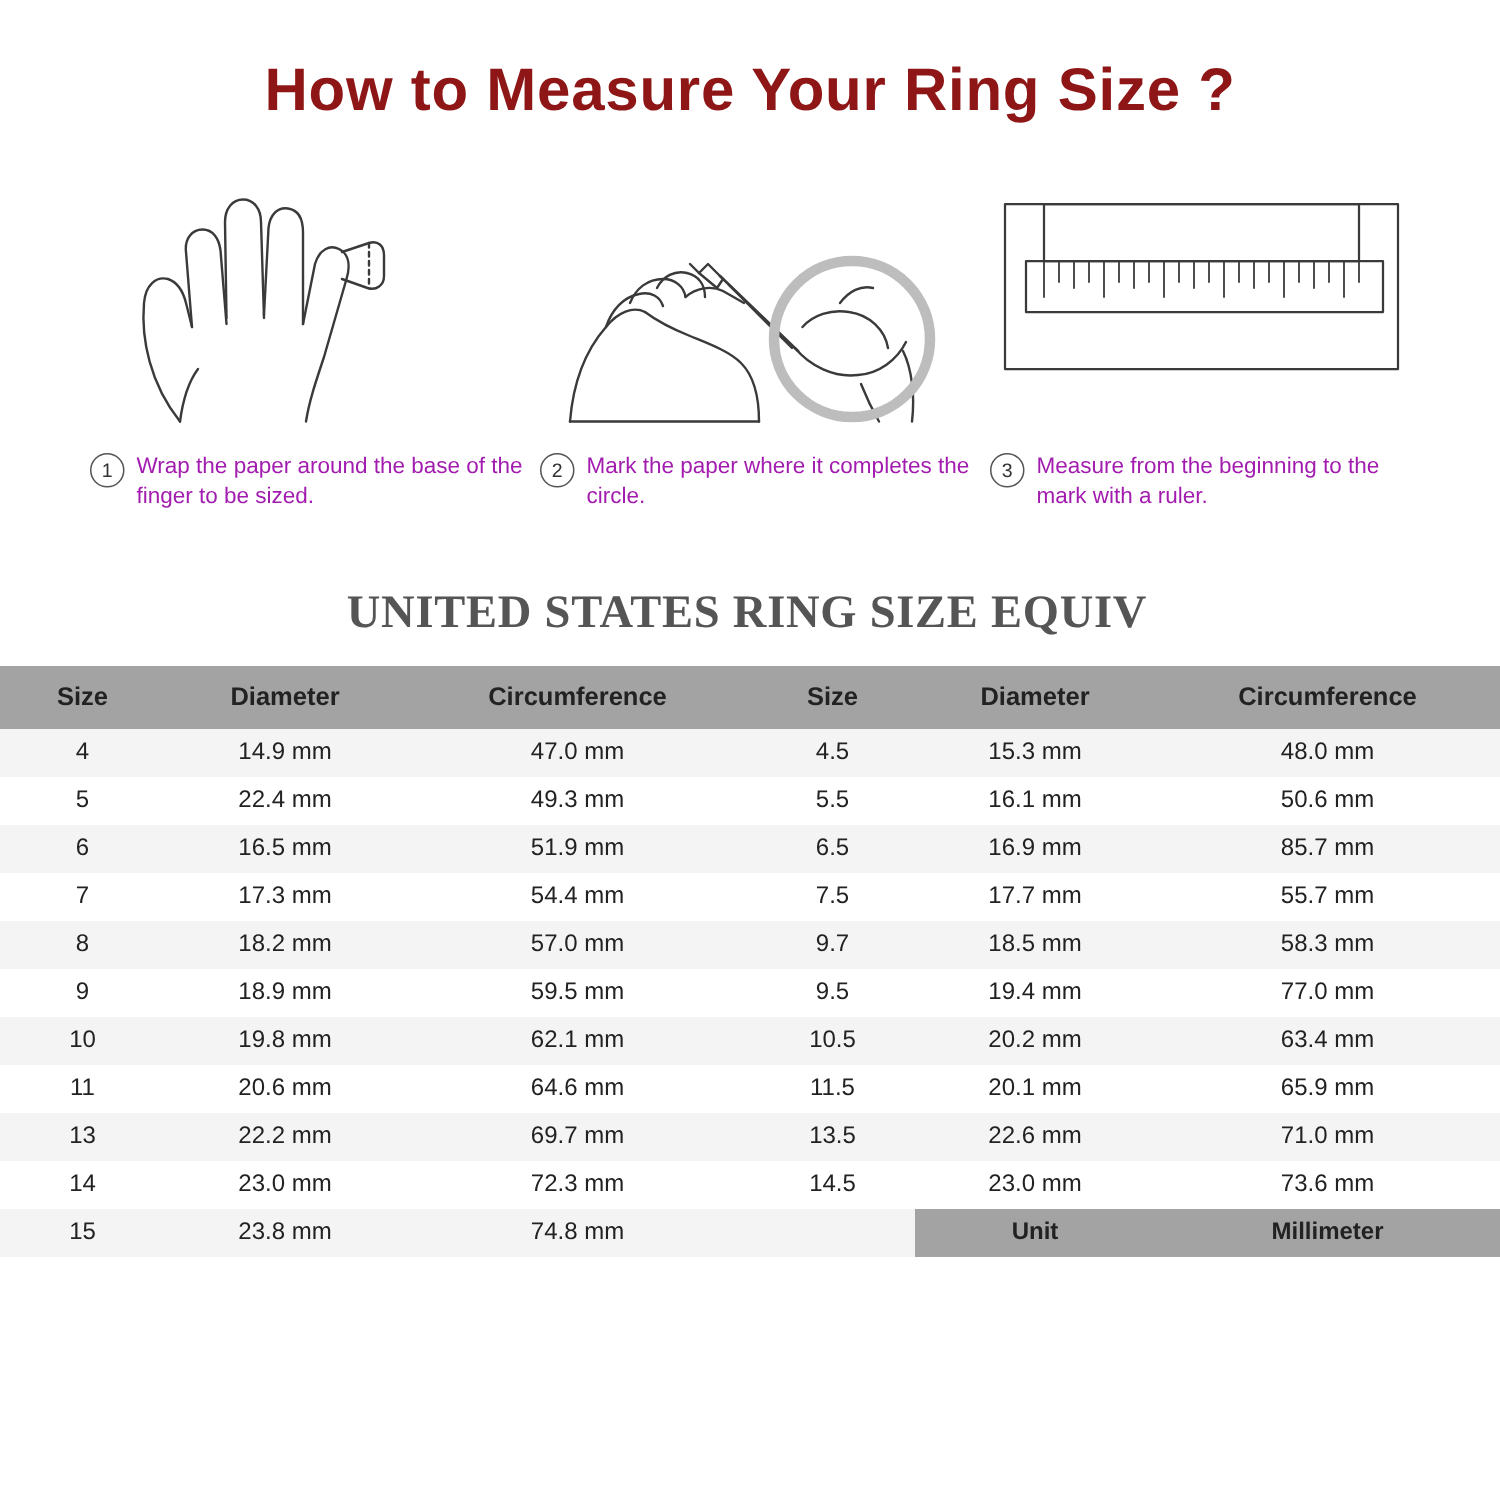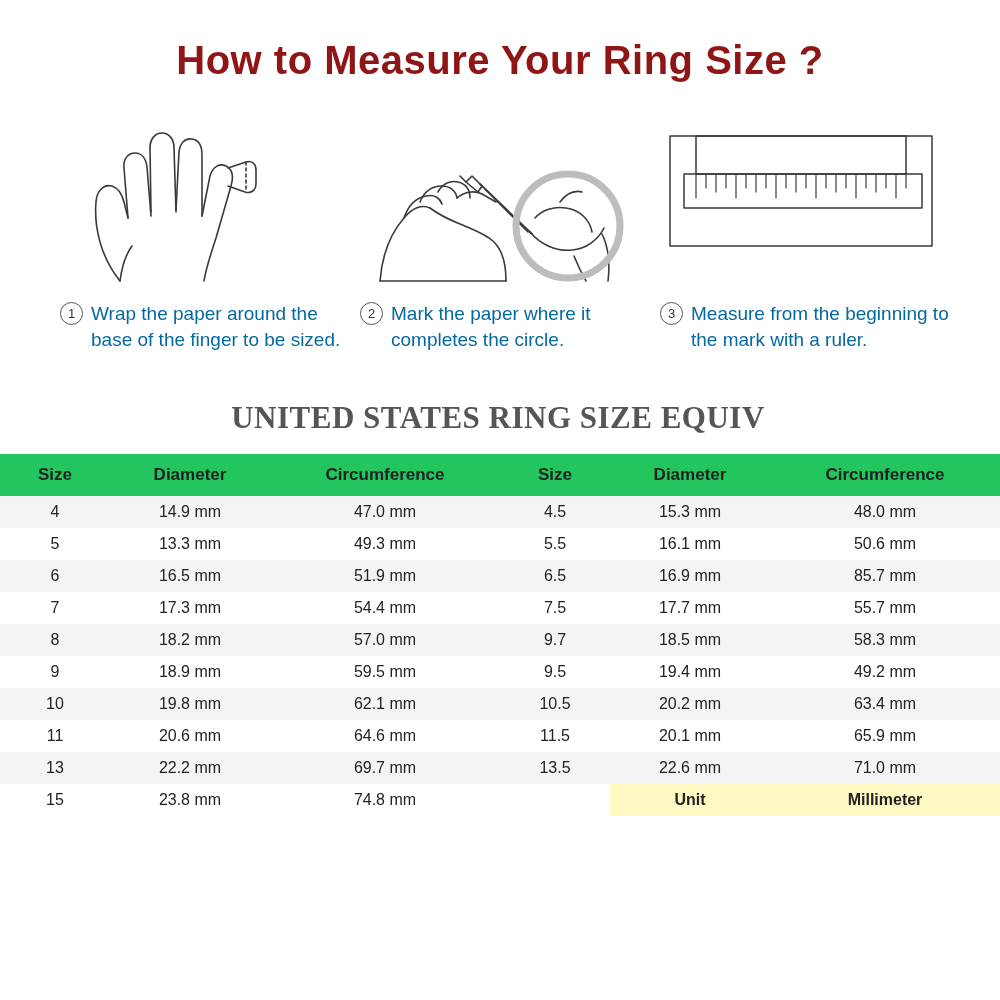--- a/index.html
+++ b/index.html
@@ -62,61 +62,61 @@
     border: 1px solid #555;
     border-radius: 50%;
     font-size: 13px;
     line-height: 21px;
     text-align: center;
     color: #333;
     margin-right: 8px;
     margin-top: 1px;
   }
   .step-text {
-    font-size: 19px;
+    font-size: 15px;
     line-height: 1.35;
-    color: #0369a1;
+    color: #a21caf;
   }
   .table-title {
     text-align: center;
     font-size: 31px;
     font-weight: bold;
     color: #555;
     letter-spacing: 0.5px;
     margin: 48px 4px 18px 0;
     font-family: "Liberation Serif", serif;
   }
   table.size-table {
     border-collapse: collapse;
     width: 1000px;
     table-layout: fixed;
     font-size: 16px;
   }
   table.size-table th {
-    background: #22c55e;
+    background: #a3a3a3;
     font-weight: bold;
     color: #222;
     padding: 11px 0;
     text-align: center;
     font-size: 17px;
   }
   table.size-table td {
     text-align: center;
     padding: 7px 0;
     color: #222;
     font-size: 16px;
   }
   table.size-table tbody tr:nth-child(odd) {
     background: #f4f4f4;
   }
   table.size-table tbody tr:nth-child(even) {
     background: #ffffff;
   }
   td.unit-label, td.unit-value {
-    background: #fef9c3;
+    background: #a3a3a3;
     font-weight: bold;
   }
   .col-size { width: 11%; }
   .col-dia { width: 16%; }
   .col-cir { width: 23%; }
   svg { display: block; }
 </style>
 </head>
 <body>
 
@@ -244,21 +244,21 @@
         <tr>
           <td>4</td>
           <td>14.9 mm</td>
           <td>47.0 mm</td>
           <td>4.5</td>
           <td>15.3 mm</td>
           <td>48.0 mm</td>
         </tr>
         <tr>
           <td>5</td>
-          <td>13.3 mm</td>
+          <td>22.4 mm</td>
           <td>49.3  mm</td>
           <td>5.5</td>
           <td>16.1 mm</td>
           <td>50.6 mm</td>
         </tr>
         <tr>
           <td>6</td>
           <td>16.5 mm</td>
           <td>51.9 mm</td>
           <td>6.5</td>
@@ -280,21 +280,21 @@
           <td>9.7</td>
           <td>18.5 mm</td>
           <td>58.3 mm</td>
         </tr>
         <tr>
           <td>9</td>
           <td>18.9 mm</td>
           <td>59.5 mm</td>
           <td>9.5</td>
           <td>19.4 mm</td>
-          <td>49.2 mm</td>
+          <td>77.0 mm</td>
         </tr>
         <tr>
           <td>10</td>
           <td>19.8  mm</td>
           <td>62.1 mm</td>
           <td>10.5</td>
           <td>20.2 mm</td>
           <td>63.4 mm</td>
         </tr>
         <tr>
@@ -307,20 +307,28 @@
         </tr>
         <tr>
           <td>13</td>
           <td>22.2 mm</td>
           <td>69.7 mm</td>
           <td>13.5</td>
           <td>22.6 mm</td>
           <td>71.0 mm</td>
         </tr>
         <tr>
+          <td>14</td>
+          <td>23.0 mm</td>
+          <td>72.3 mm</td>
+          <td>14.5</td>
+          <td>23.0 mm</td>
+          <td>73.6 mm</td>
+        </tr>
+        <tr>
           <td>15</td>
           <td>23.8 mm</td>
           <td>74.8 mm</td>
           <td></td>
           <td class="unit-label">Unit</td>
           <td class="unit-value">Millimeter</td>
         </tr>
       </tbody>
   </table>
 

